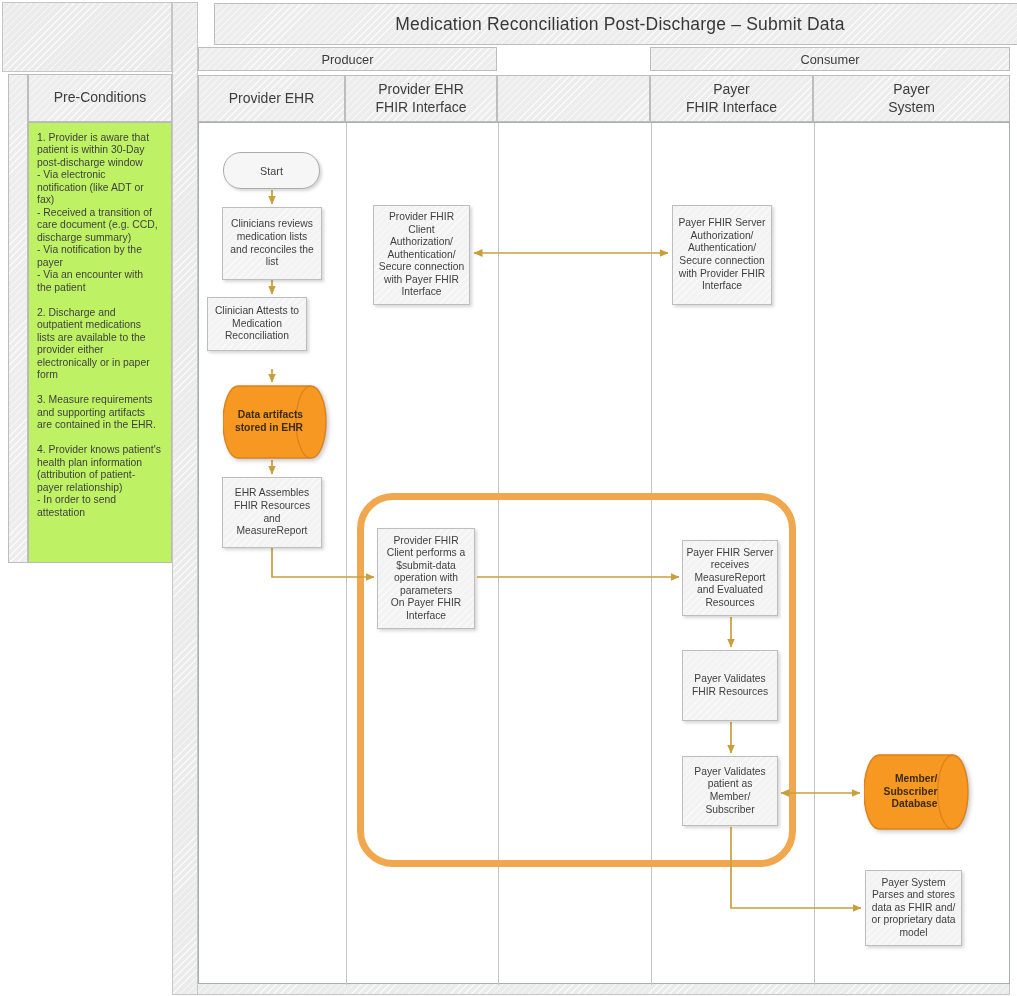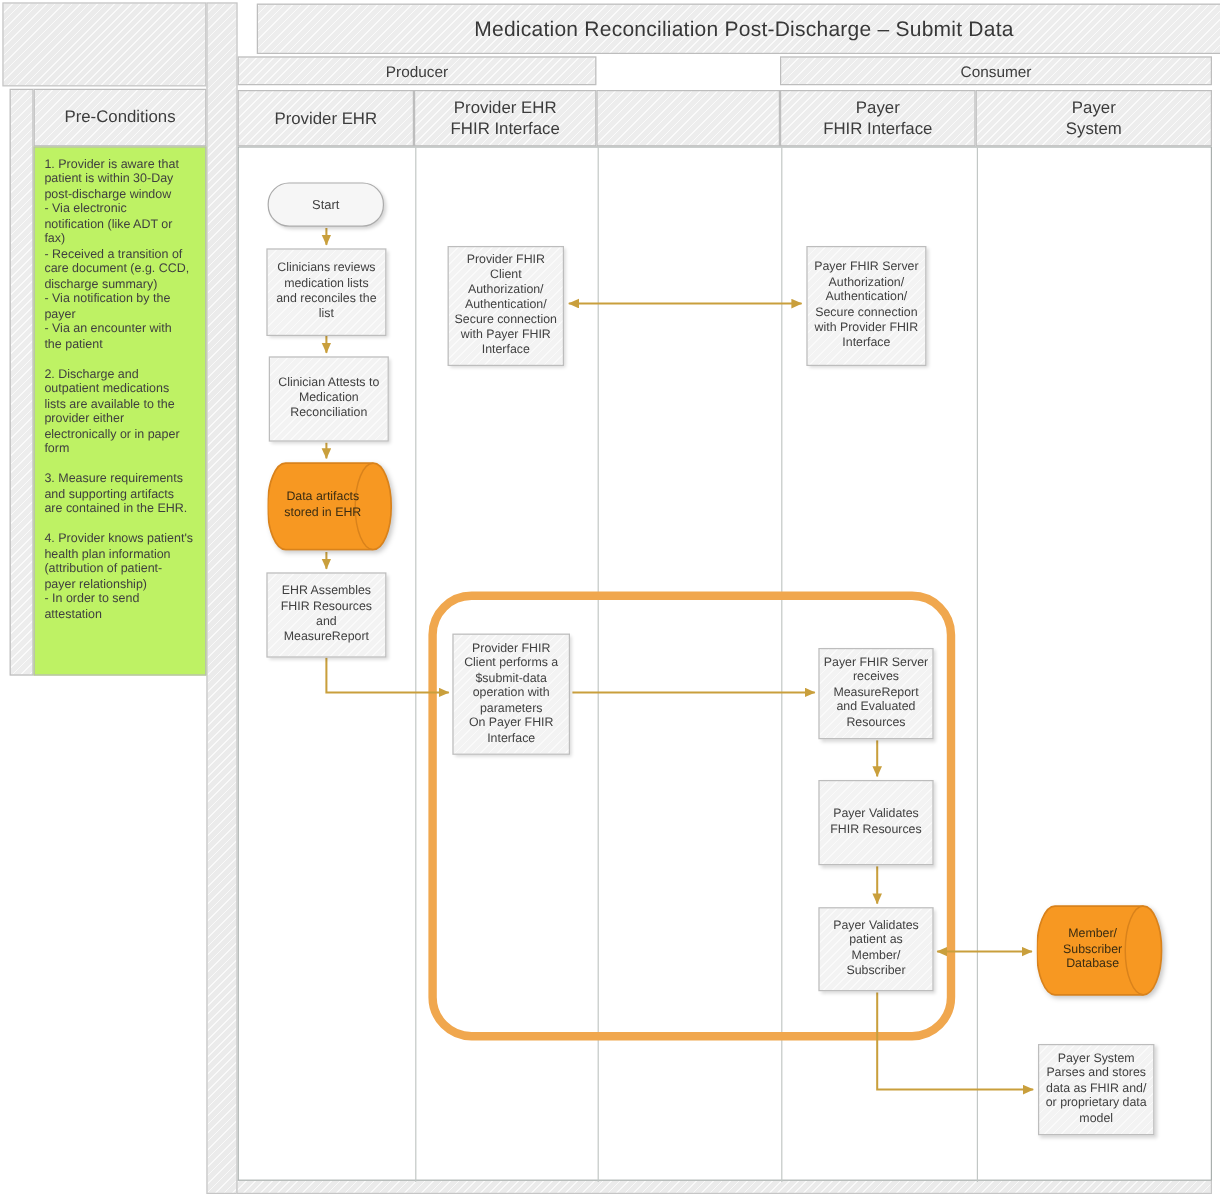--- a/index.html
+++ b/index.html
@@ -33,22 +33,22 @@
     font-size:10.3px;line-height:1.22;color:#3F3F3F;
   }
   .start{
     background:#F6F6F6;border:1px solid #ABABAB;border-radius:18px;
     box-shadow:2px 2px 3px rgba(0,0,0,.16);font-size:10.8px;color:#3F3F3F;
   }
   .cyl{filter:drop-shadow(2px 2px 2px rgba(0,0,0,.22));}
   .cyl svg{position:absolute;left:0;top:0;width:100%;height:100%;}
   .cyl-label{
     position:absolute;left:4px;right:16px;top:0;bottom:0;
-    display:flex;align-items:center;justify-content:center;text-align:center;
-    font-size:10.3px;line-height:1.25;color:#3A2C12;
+    display:flex;align-items:center;justify-content:center;text-align:right;
+    font-size:10.3px;line-height:1.25;color:#3A2C12;font-weight:bold;
   }
   .precond-body{
     background:#bef264;border:1px solid #B9B9B9;
     font-size:10.4px;line-height:1.2;color:#3F3F3F;
     padding:9px 4px 4px 8px;text-align:left;
   }
   .container-ring{
     border:7px solid #F0A74E;border-radius:36px;background:transparent;
   }
   svg.connectors{position:absolute;left:0;top:0;width:1017px;height:996px;pointer-events:none;}
@@ -136,21 +136,21 @@
     <path d="M731 722 V753" stroke="#C99F3C" stroke-width="1.7" fill="none" marker-end="url(#ah)"></path>
     <path d="M781 793 H860" stroke="#C99F3C" stroke-width="1.7" fill="none" marker-start="url(#ah)" marker-end="url(#ah)"></path>
     <path d="M731 827 V908 H861" stroke="#C99F3C" stroke-width="1.7" fill="none" marker-end="url(#ah)"></path>
   </svg>
 
   <div class="abs start center" style="left:223px;top:152px;width:97px;height:37px">Start</div>
   <div class="abs proc center pre" style="left:222px;top:207px;width:100px;height:73px">Clinicians reviews
 medication lists
 and reconciles the
 list</div>
-  <div class="abs proc center pre" style="left:224px;top:297px;width:100px;height:71px">Clinician Attests to
+  <div class="abs proc center pre" style="left:207px;top:297px;width:100px;height:54px">Clinician Attests to
 Medication
 Reconciliation</div>
 
   <div class="abs cyl" style="left:223px;top:385px;width:104px;height:74px">
     <svg viewBox="0 0 104 74" preserveAspectRatio="none">
       <path d="M15 1 H88 A15 36 0 0 1 88 73 H15 A15 36 0 0 1 15 1 Z" fill="#F79822" stroke="#D9821B" stroke-width="1.4"></path>
       <path d="M88 1 A15 36 0 0 0 88 73" fill="none" stroke="#D9821B" stroke-width="1.2"></path>
     </svg>
     <span class="cyl-label pre">Data artifacts
 stored in EHR</span>

